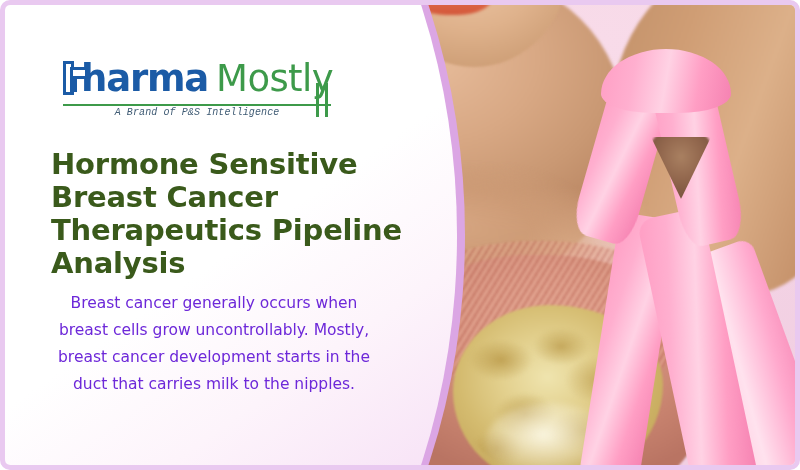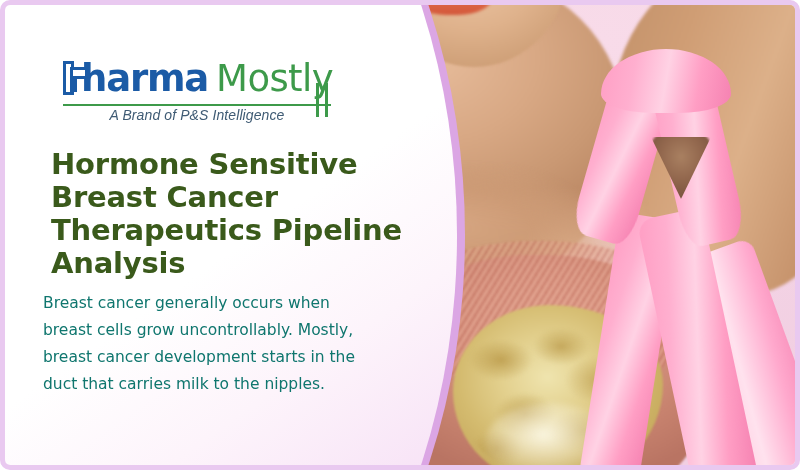--- a/index.html
+++ b/index.html
@@ -294,23 +294,23 @@
     width: 268px;
     height: 2px;
     background: #3d9a4a;
   }
   .logo-tag {
     position: absolute;
     left: 0;
     top: 50px;
     width: 268px;
     text-align: center;
-    font-family: Liberation Sans, sans-serif;
+    font-family: Liberation Mono, monospace;
     font-style: italic;
-    font-size: 14px;
+    font-size: 10px;
     color: #3f5b74;
     letter-spacing: 0.1px;
   }
   .logo-ff-tails {
     position: absolute;
     right: 2px;
     top: 26px;
     width: 17px;
     height: 34px;
   }
@@ -335,28 +335,28 @@
     font-weight: bold;
     font-size: 29px;
     line-height: 33px;
     color: #3a5a1b;
     letter-spacing: -0.2px;
   }
 
   
   .body-copy {
     position: absolute;
-    left: 38px;
+    left: 44px;
     top: 285px;
     width: 330px;
-    text-align: left;
+    text-align: center;
     font-family: "DejaVu Sans", sans-serif;
     font-size: 15.5px;
     line-height: 27px;
-    color: #0f766e;
+    color: #6d28d9;
   }
 </style>
 </head>
 <body>
 
 <div class="banner">
 
   <div class="photo">
     <div class="ph-bg"></div>
     <div class="skin-neck"></div>

